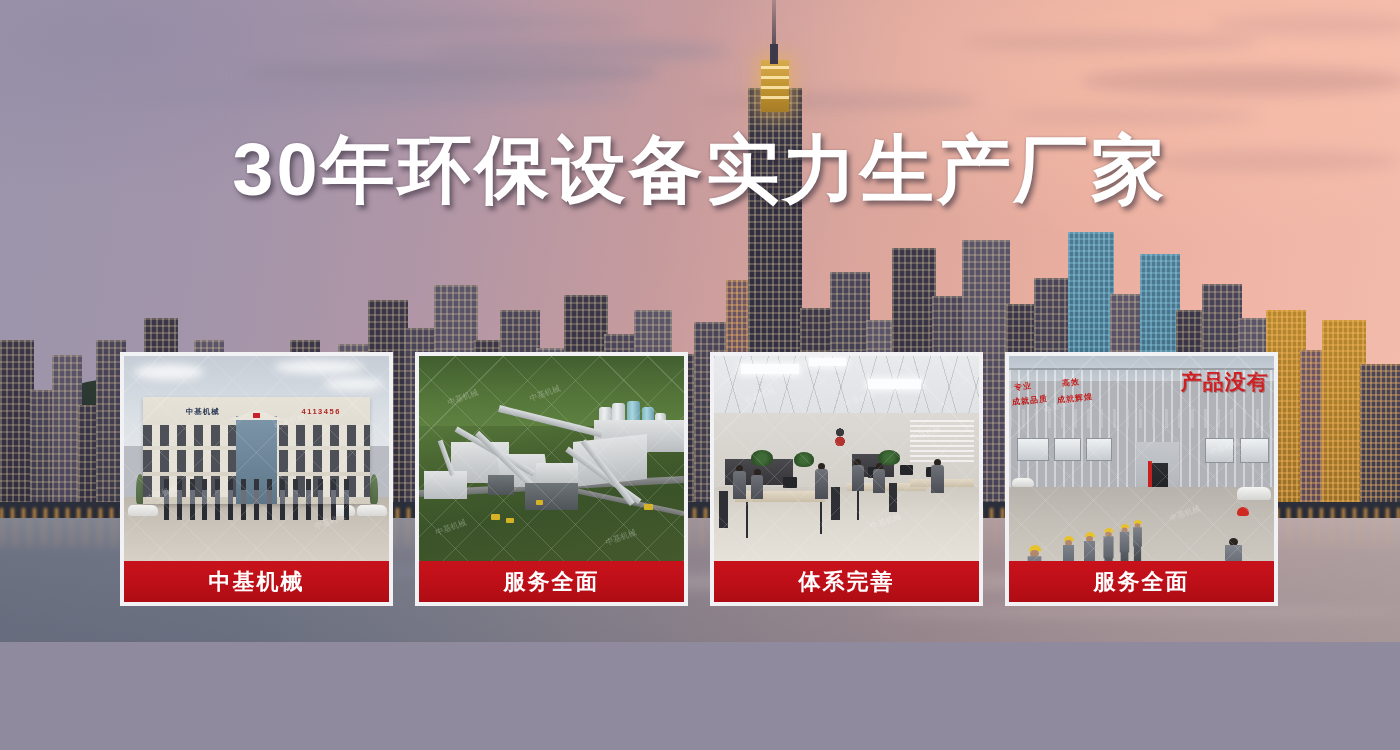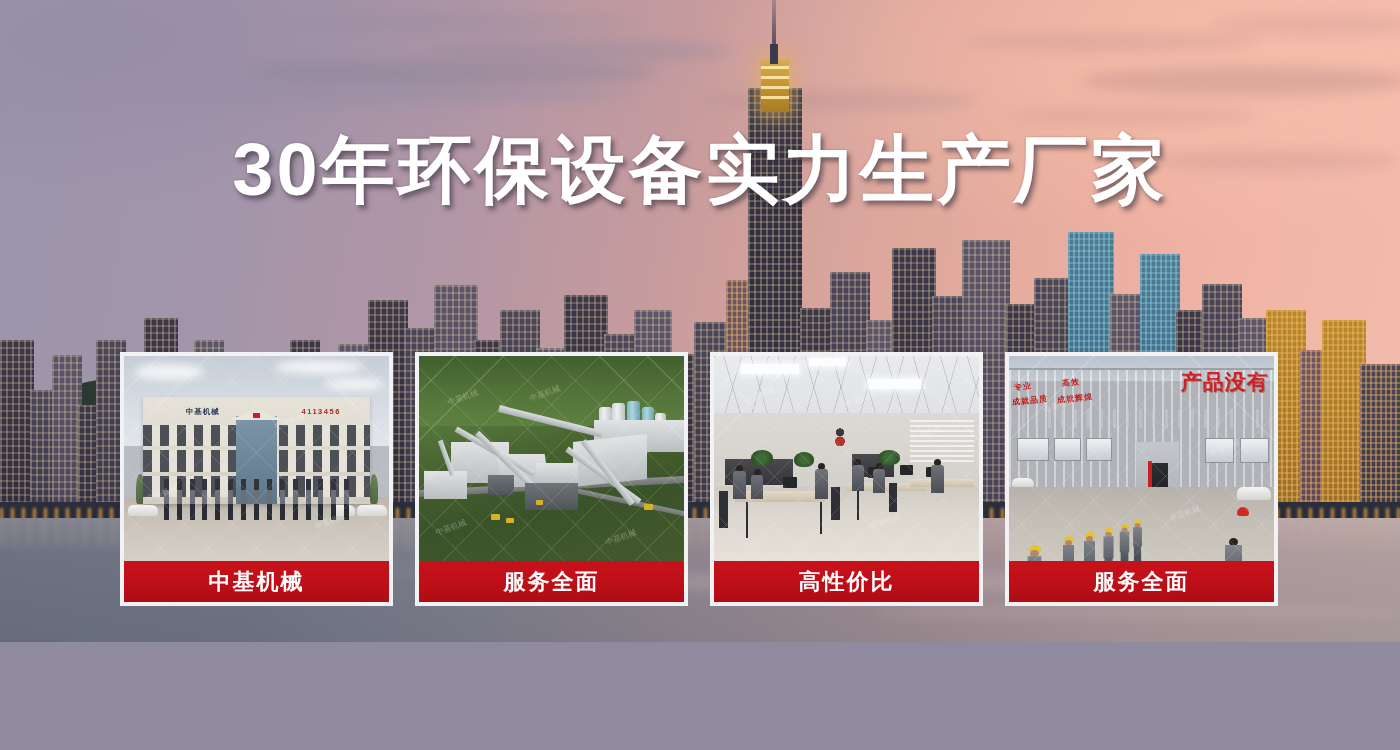--- a/index.html
+++ b/index.html
@@ -678,21 +678,21 @@
         <div class="p3-part" style="left:44%; top:64%; width:9px; height:16%; background:#2e3035;"></div>
         <div class="p3-part" style="left:66%; top:62%; width:8px; height:14%; background:#2e3035;"></div>
 
         <div class="photo-net"></div>
         <div class="photo-wm" style="left:30px;  top:34px;">中基机械</div>
         <div class="photo-wm" style="left:130px; top:38px;">中基机械</div>
         <div class="photo-wm" style="left:196px; top:72px;">中基机械</div>
         <div class="photo-wm" style="left:156px; top:160px;">中基机械</div>
       </div>
       <div class="card-label">
-        <span>高性价比</span>
+        <span>体系完善</span>
       </div>
     </div>
 
     <div class="card">
       <div class="card-photo">
         <div class="p4-sky"></div>
         <div class="p4-fac"></div>
         <div class="p4-roofline"></div>
 
         <div class="p4-redtext">产品没有</div>

